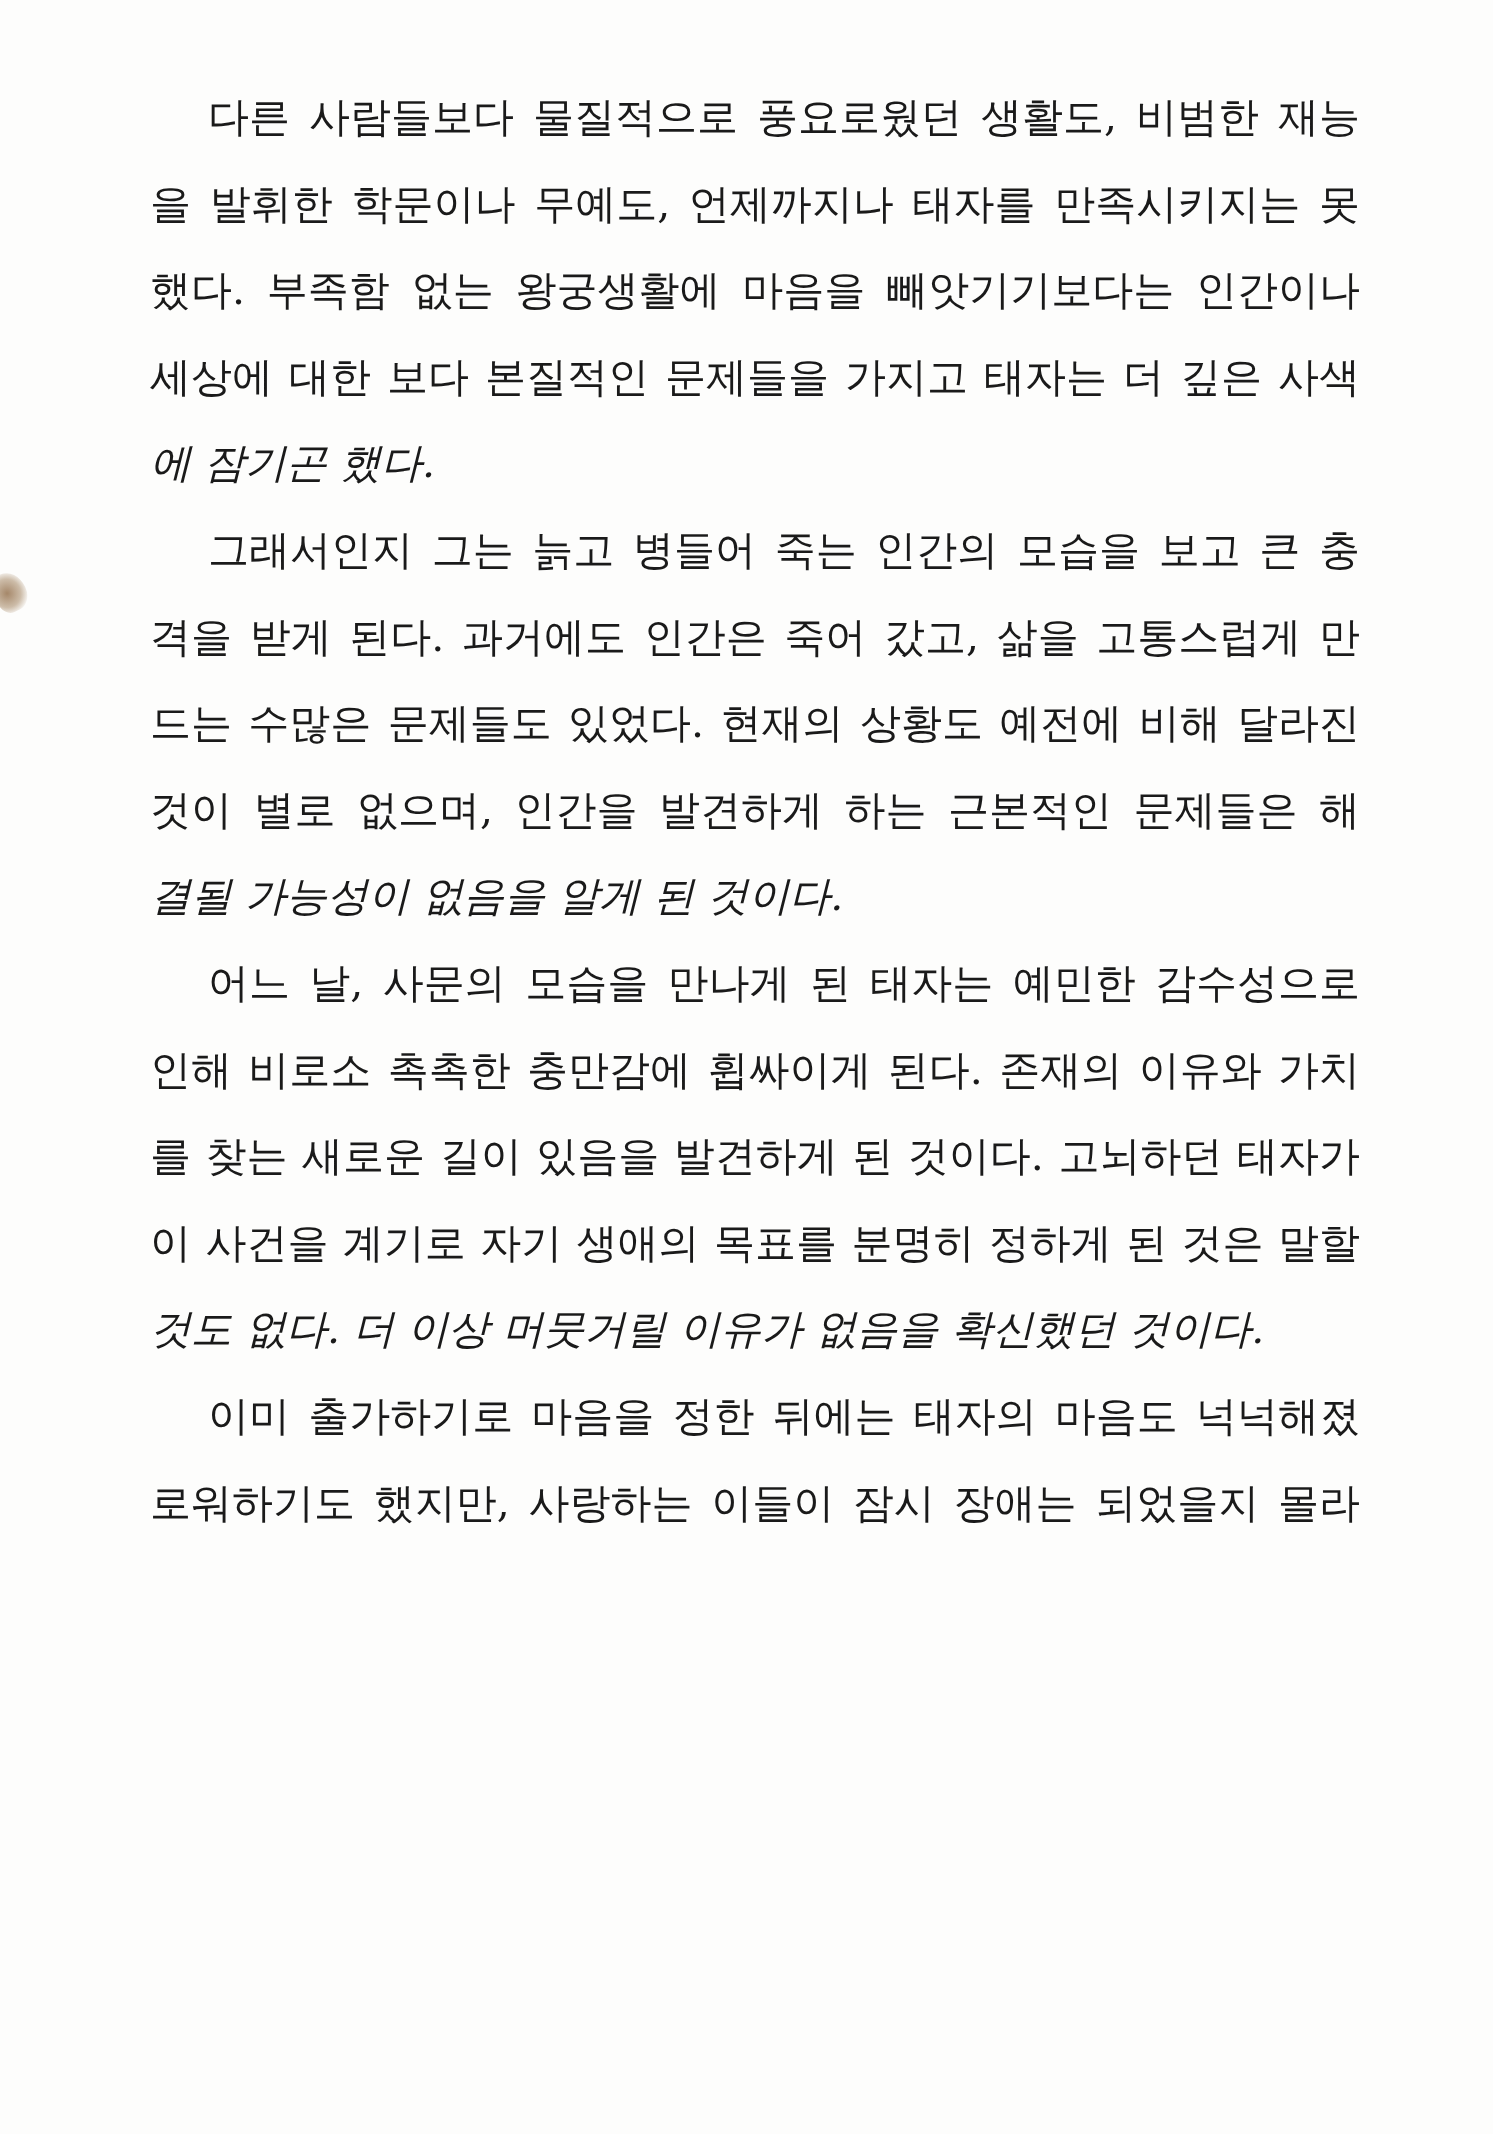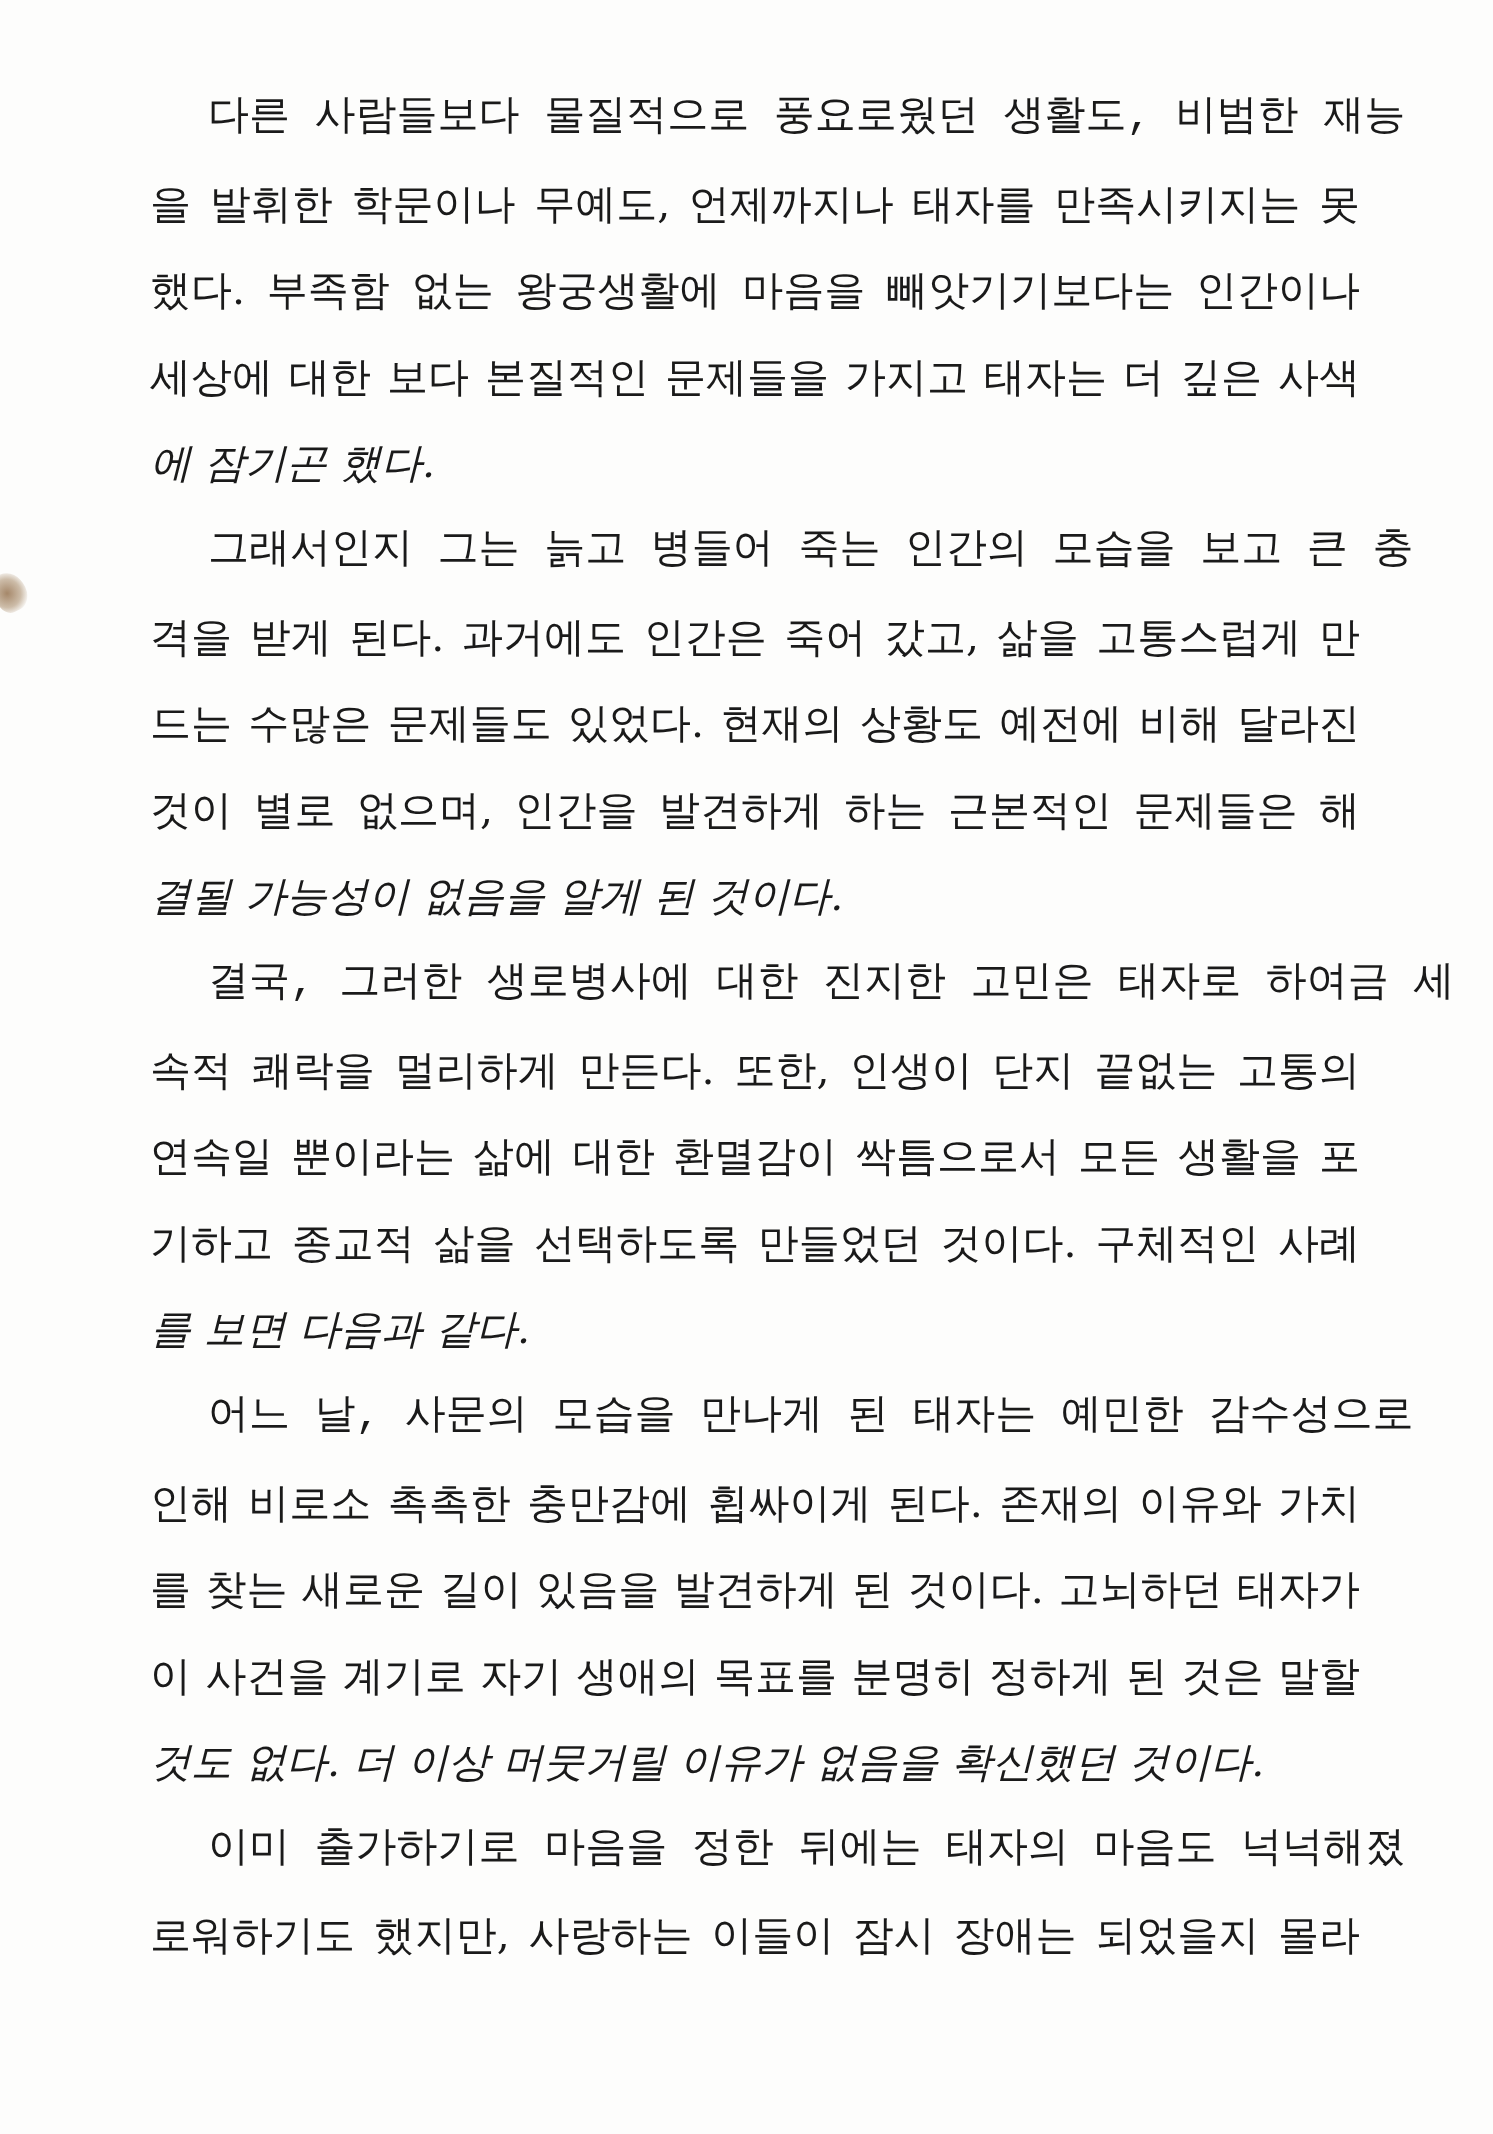--- a/index.html
+++ b/index.html
@@ -46,21 +46,20 @@
       text-align: justify;
       text-align-last: justify;
       letter-spacing: 0px;
     }
     .line.last {
       text-align-last: left;
       font-style: italic;
     }
     .line.indent {
       padding-left: 58px;
-      font-family: Liberation Mono, monospace;
     }
   </style>
 </head>
 <body>
 
 <div class="page">
   <div class="smudge"></div>
 
   <div class="text-block">
 
@@ -73,27 +72,20 @@
     </div>
 
     <div class="paragraph">
       <div class="line indent">그래서인지 그는 늙고 병들어 죽는 인간의 모습을 보고 큰 충</div>
       <div class="line">격을 받게 된다. 과거에도 인간은 죽어 갔고, 삶을 고통스럽게 만</div>
       <div class="line">드는 수많은 문제들도 있었다. 현재의 상황도 예전에 비해 달라진</div>
       <div class="line">것이 별로 없으며, 인간을 발견하게 하는 근본적인 문제들은 해</div>
       <div class="line last">결될 가능성이 없음을 알게 된 것이다.</div>
     </div>
 
-    <div class="paragraph">
-      <div class="line indent">결국, 그러한 생로병사에 대한 진지한 고민은 태자로 하여금 세</div>
-      <div class="line">속적 쾌락을 멀리하게 만든다. 또한, 인생이 단지 끝없는 고통의</div>
-      <div class="line">연속일 뿐이라는 삶에 대한 환멸감이 싹틈으로서 모든 생활을 포</div>
-      <div class="line">기하고 종교적 삶을 선택하도록 만들었던 것이다. 구체적인 사례</div>
-      <div class="line last">를 보면 다음과 같다.</div>
-    </div>
 
     <div class="paragraph">
       <div class="line indent">어느 날, 사문의 모습을 만나게 된 태자는 예민한 감수성으로</div>
       <div class="line">인해 비로소 촉촉한 충만감에 휩싸이게 된다. 존재의 이유와 가치</div>
       <div class="line">를 찾는 새로운 길이 있음을 발견하게 된 것이다. 고뇌하던 태자가</div>
       <div class="line">이 사건을 계기로 자기 생애의 목표를 분명히 정하게 된 것은 말할</div>
       <div class="line last">것도 없다. 더 이상 머뭇거릴 이유가 없음을 확신했던 것이다.</div>
     </div>
 
     <div class="paragraph">

